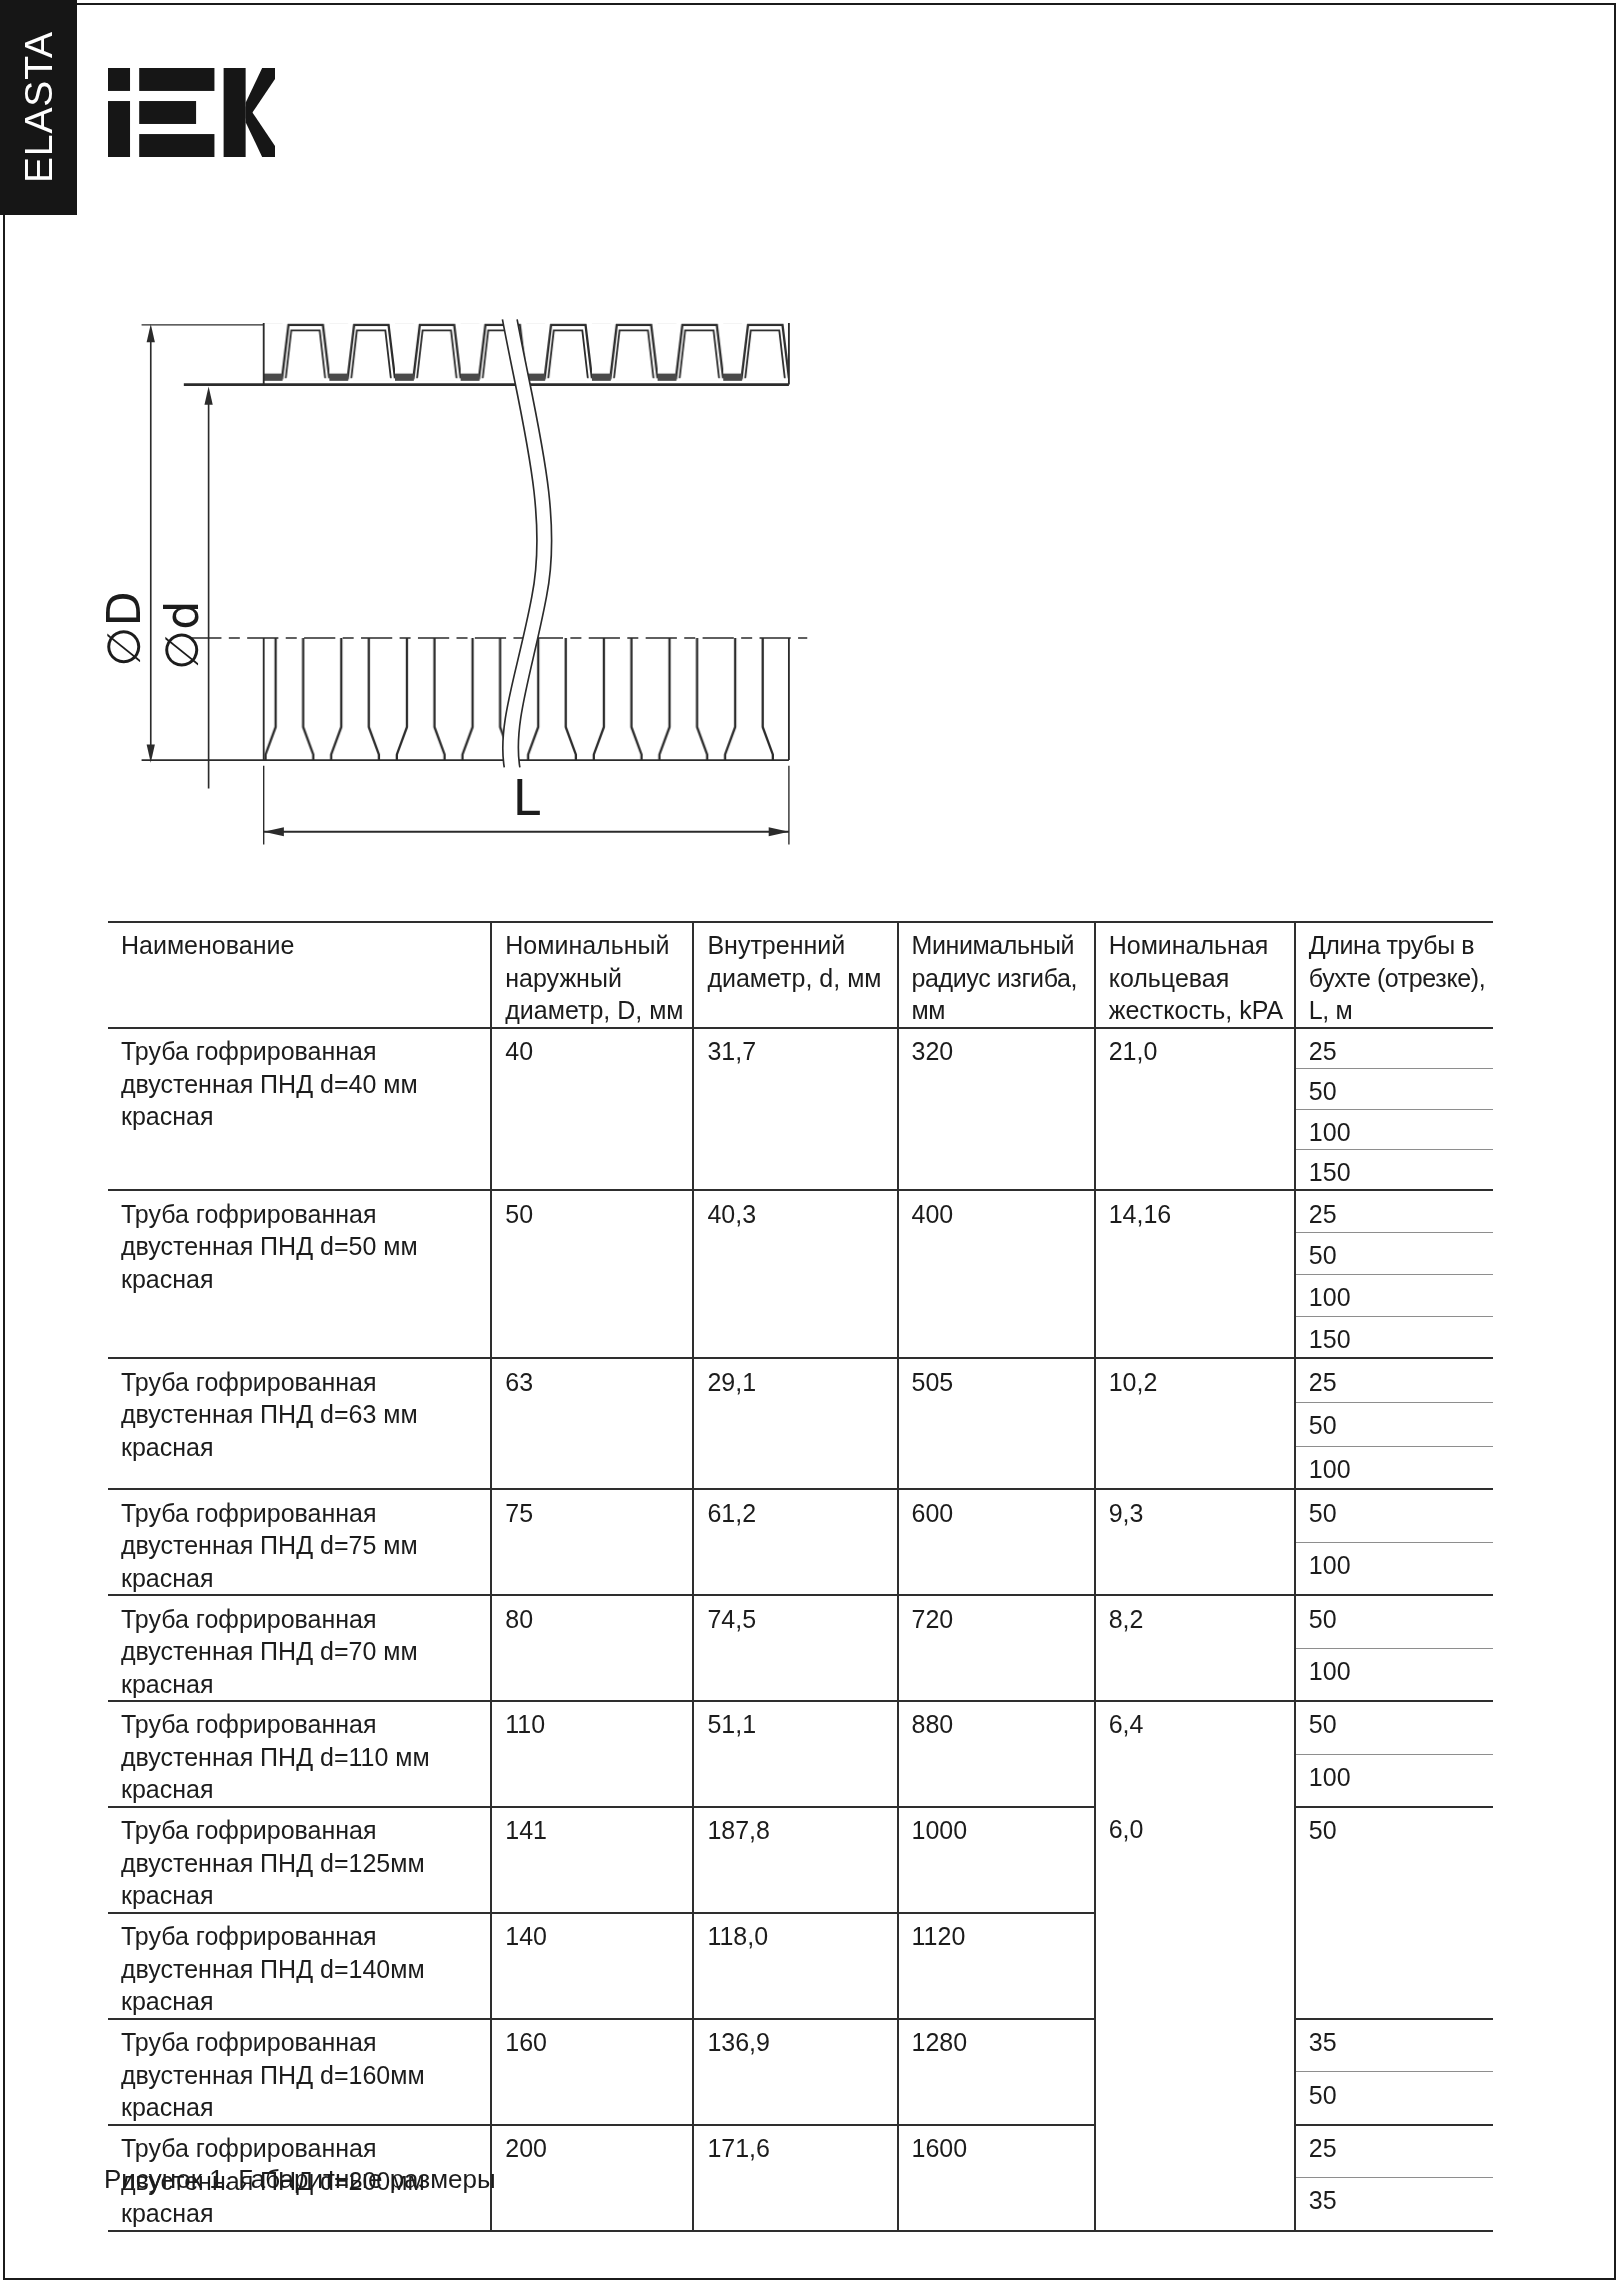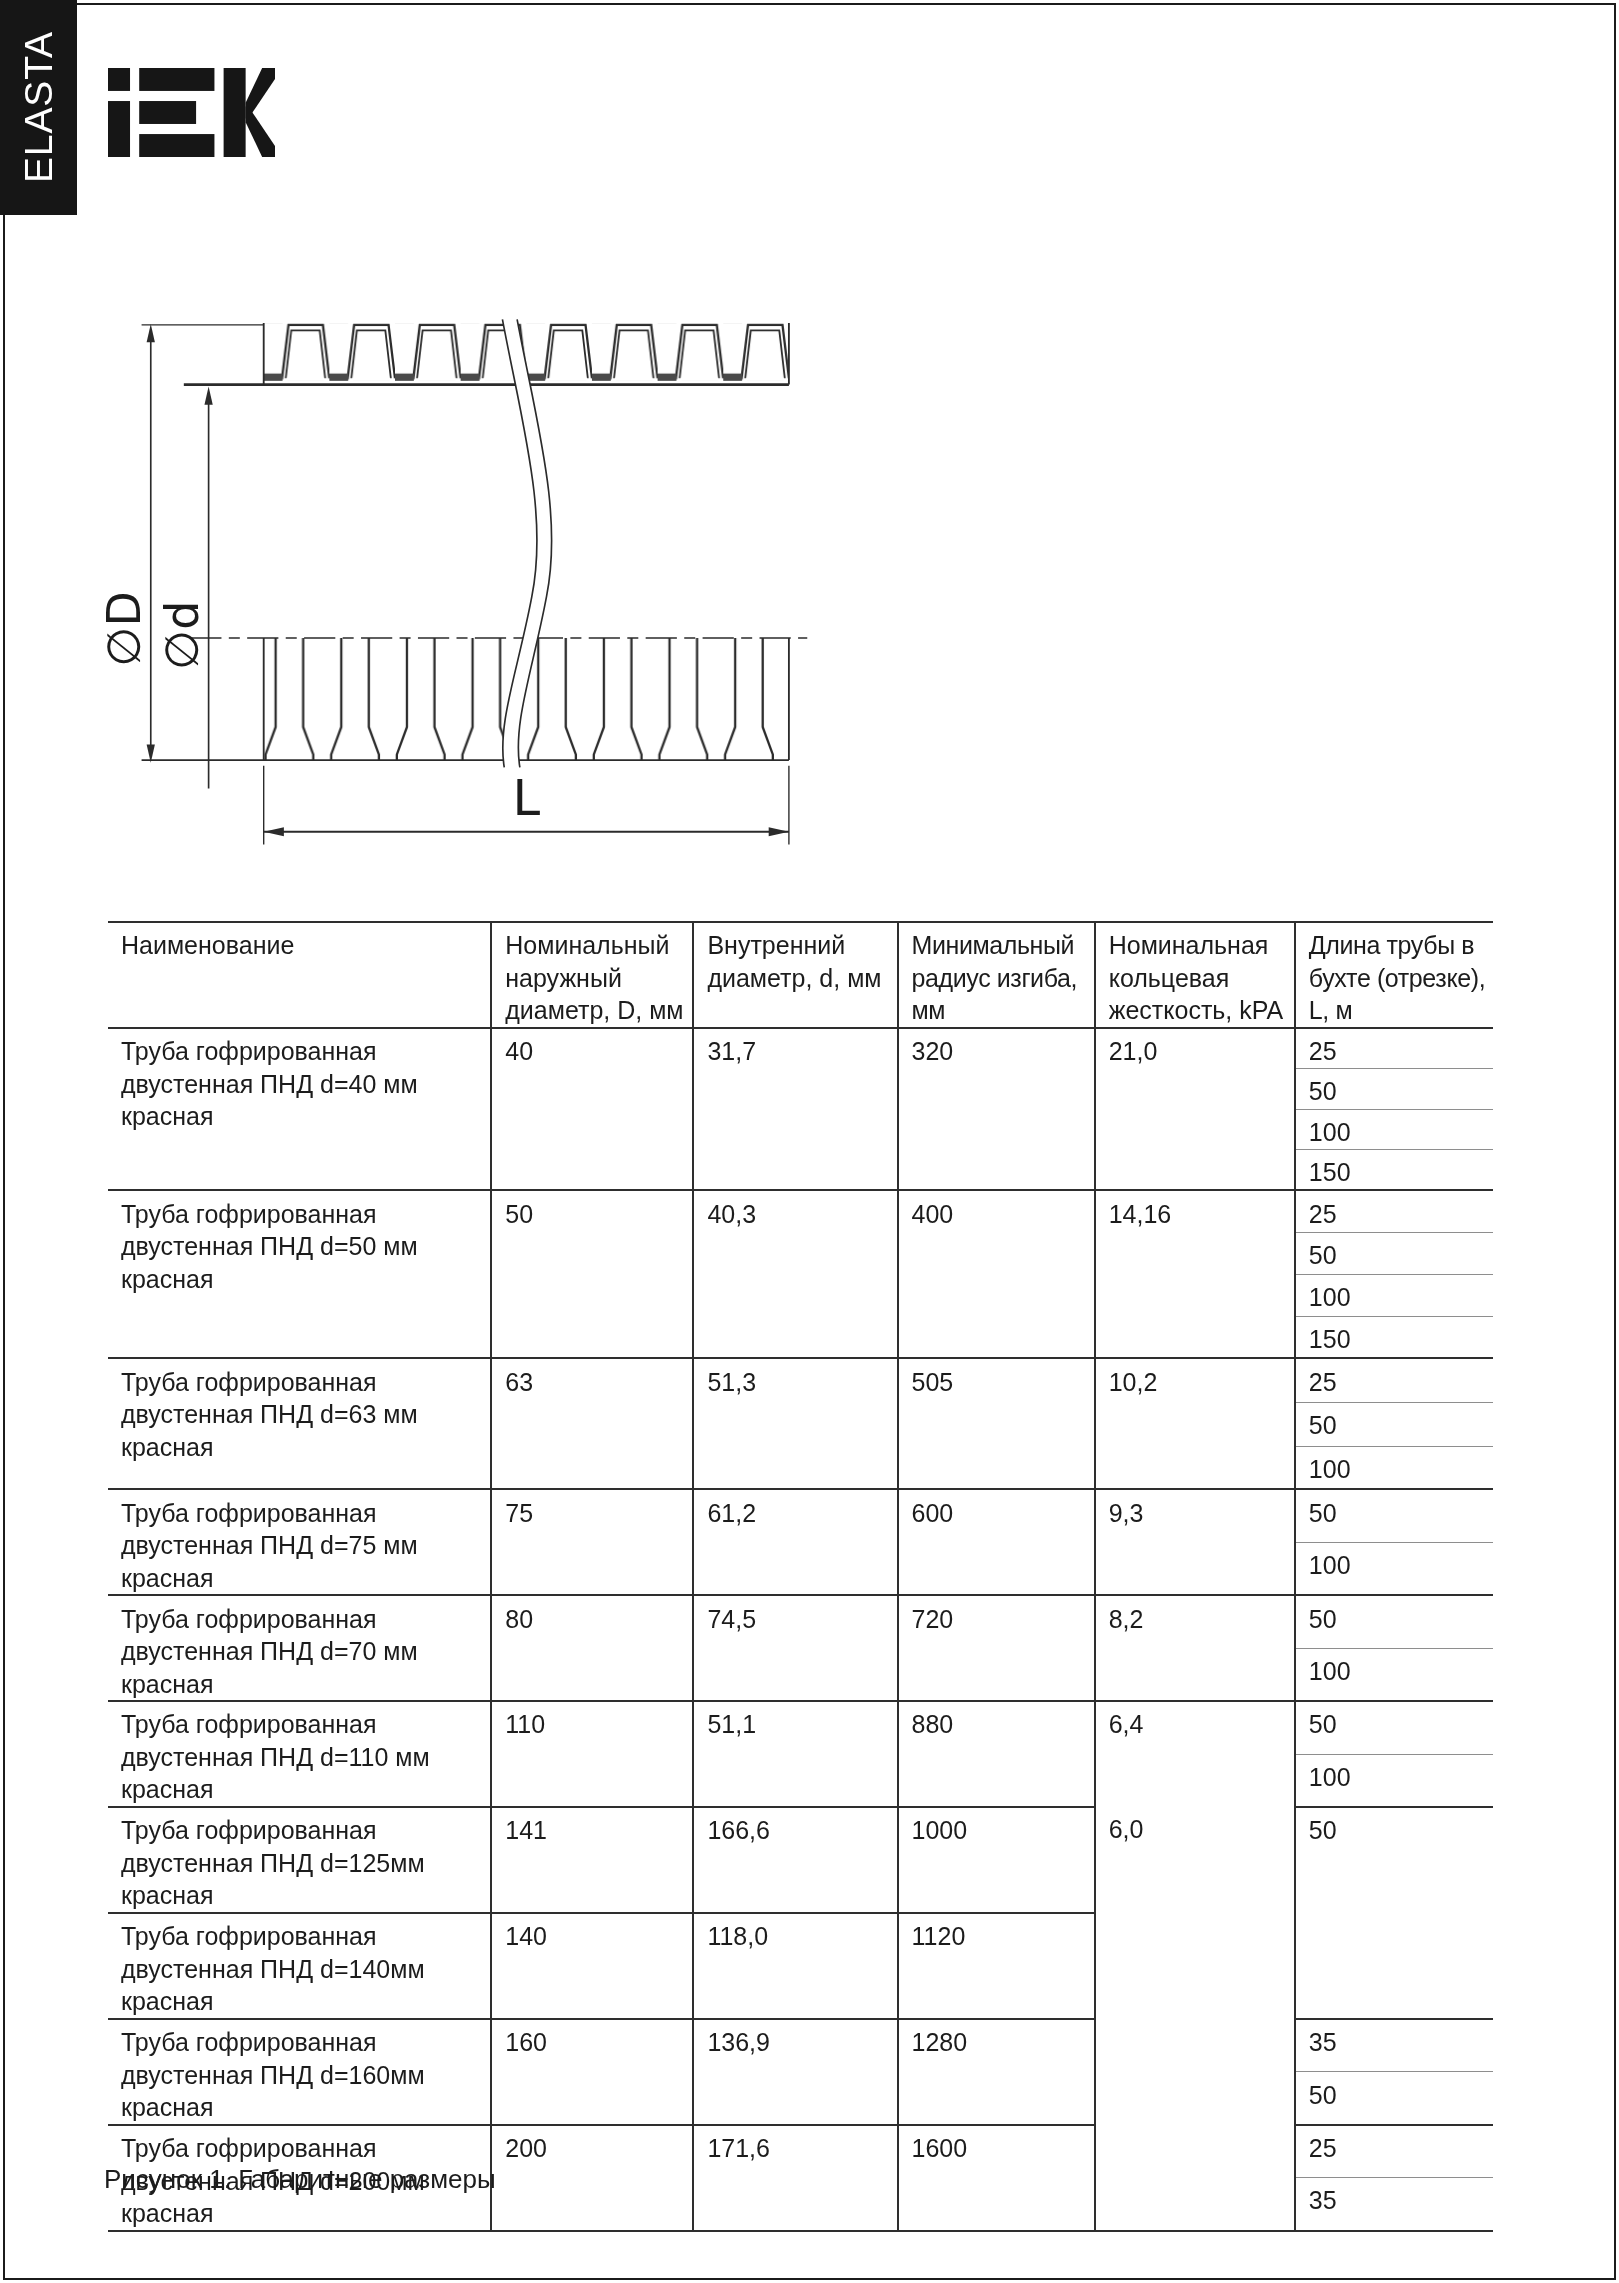--- a/index.html
+++ b/index.html
@@ -153,21 +153,21 @@
     <tr style="height:42px">
         <td class="v sub">100</td>
       </tr>
     <tr style="height:42px">
         <td class="v sub">150</td>
       </tr>
 
     <tr style="height:44px">
       <td class="gt" rowspan="3">Труба гофрированная двустенная ПНД d=63 мм красная</td>
       <td class="v gt" rowspan="3">63</td>
-      <td class="v gt" rowspan="3">51,3</td>
+      <td class="v gt" rowspan="3">29,1</td>
       <td class="v gt" rowspan="3">505</td>
       <td class="v gt" rowspan="3">10,2</td>
       <td class="v gt">25</td>
     </tr>
     <tr style="height:44px">
         <td class="v sub">50</td>
       </tr>
     <tr style="height:43px">
         <td class="v sub">100</td>
       </tr>
@@ -204,21 +204,21 @@
       <td class="v gt" rowspan="2">6,4</td>
       <td class="v gt">50</td>
     </tr>
     <tr style="height:35px">
         <td class="v sub">100</td>
       </tr>
 
     <tr style="height:81px">
       <td class="gt">Труба гофрированная двустенная ПНД d=125мм красная</td>
       <td class="v gt">141</td>
-      <td class="v gt">166,6</td>
+      <td class="v gt">187,8</td>
       <td class="v gt">1000</td>
       <td class="v nt" rowspan="6">6,0</td>
       <td class="v gt" rowspan="2">50</td>
     </tr>
 
     <tr style="height:76px">
       <td class="gt">Труба гофрированная двустенная ПНД d=140мм красная</td>
       <td class="v gt">140</td>
       <td class="v gt">118,0</td>
       <td class="v gt">1120</td>

